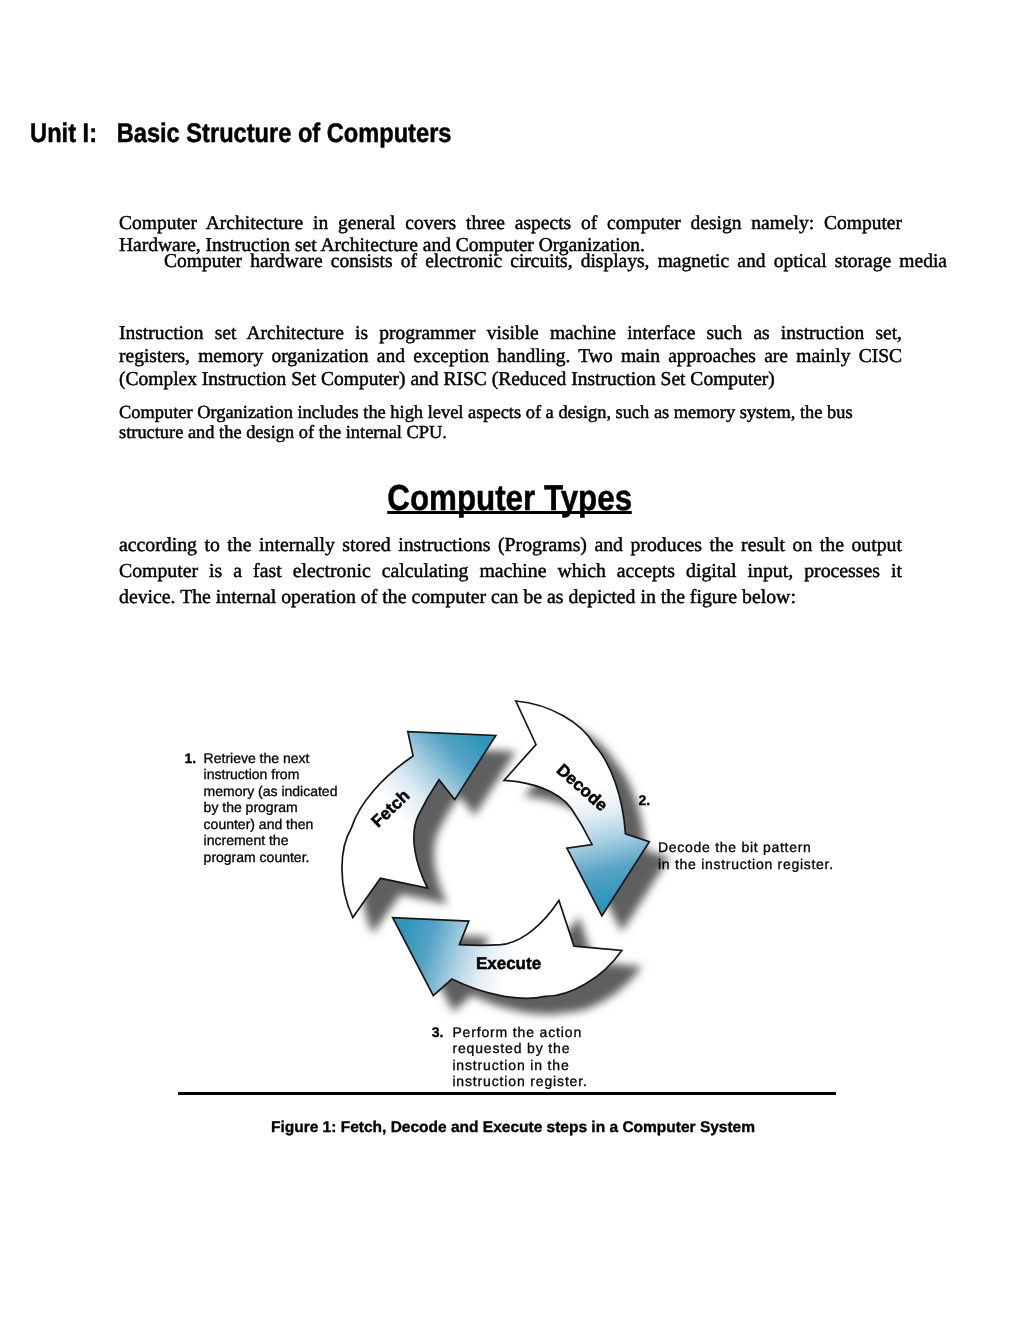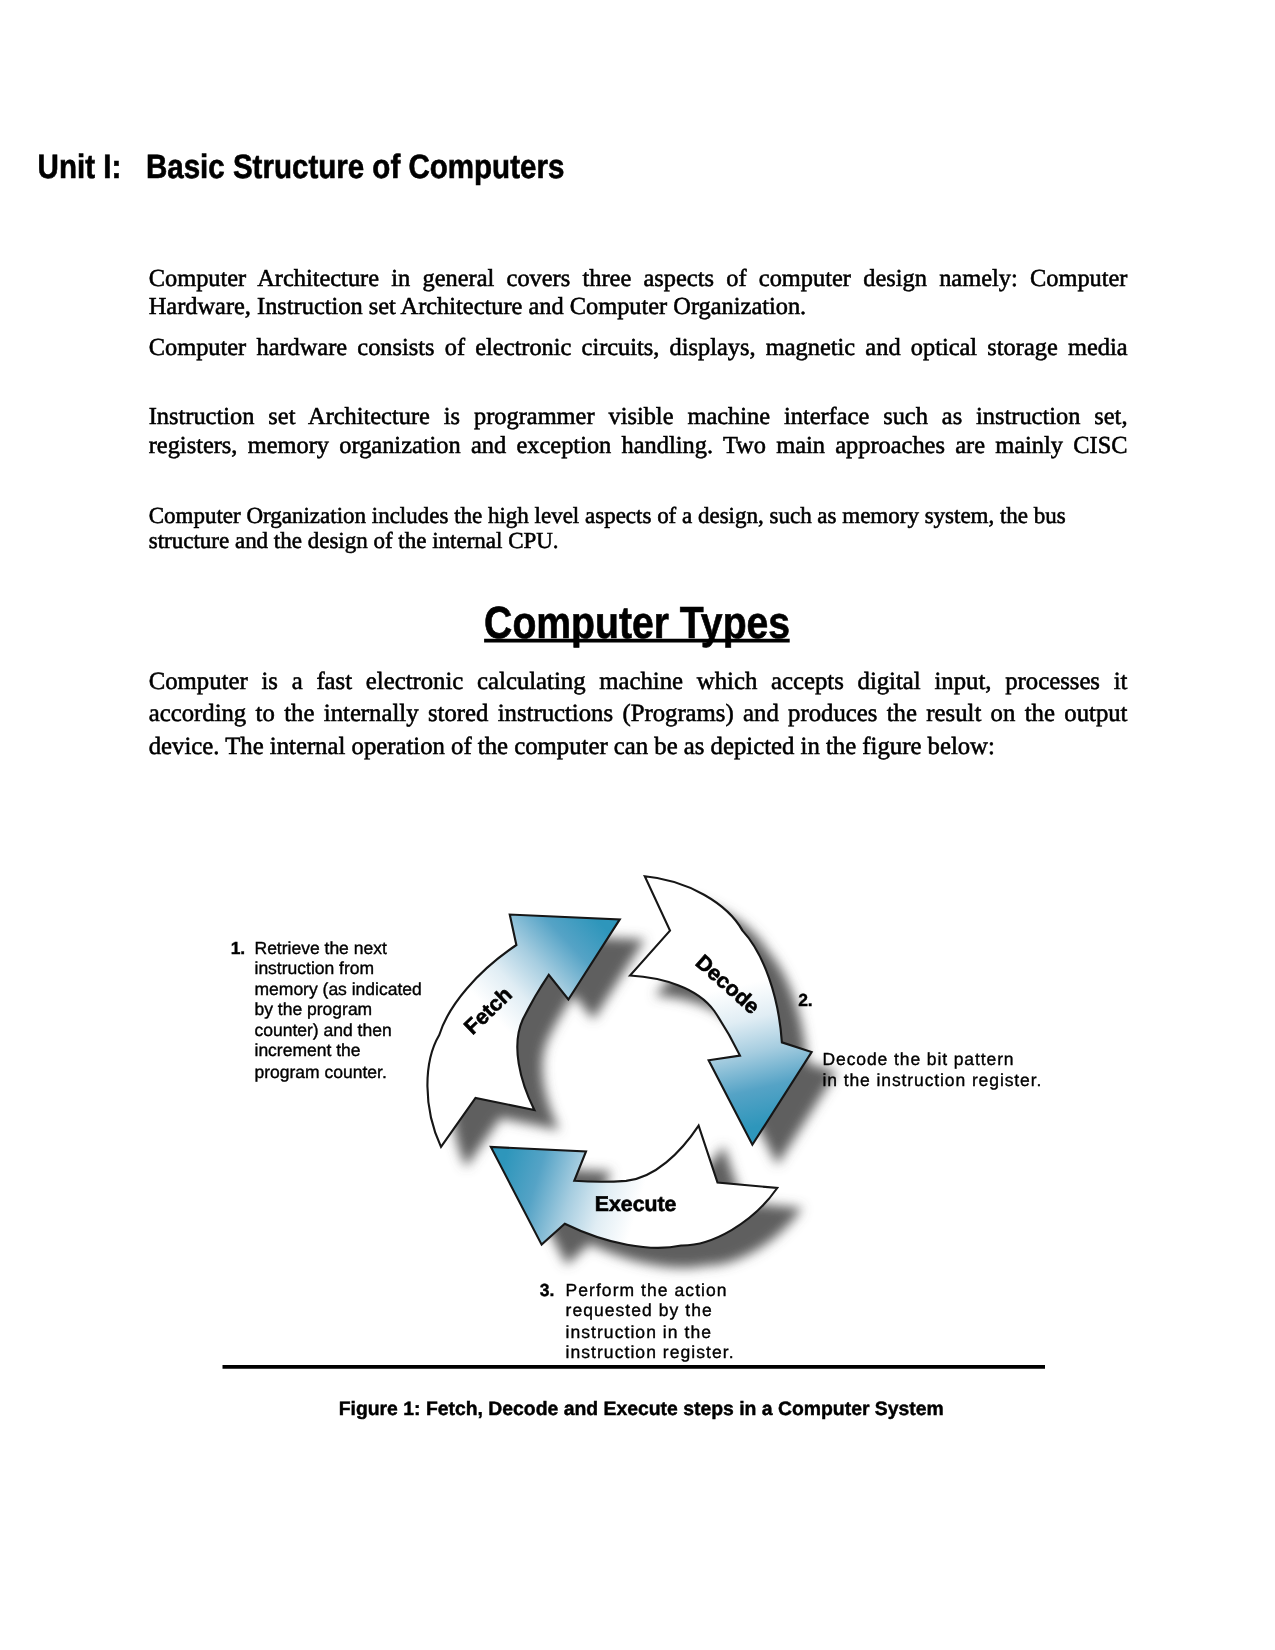--- a/index.html
+++ b/index.html
@@ -25,39 +25,40 @@
 </head>
 <body>
 
 <div class="abs title"><span>Unit I:&nbsp;&nbsp; Basic Structure of Computers</span></div>
 
 <div class="abs body" style="top:213px;line-height:22.3px;">
   <div class="jl">Computer Architecture in general covers three aspects of computer design namely: Computer</div>
   <div class="ll">Hardware, Instruction set Architecture and Computer Organization.</div>
 </div>
 
-<div class="abs body" style="top:267px;line-height:23px;">
+<div class="abs body" style="top:250px;line-height:23px;margin-left:45px;">
   <div class="jl">Computer hardware consists of electronic circuits, displays, magnetic and optical storage media</div>
 </div>
 
 <div class="abs body" style="top:323px;line-height:22.75px;font-family:Liberation Serif, serif;">
   <div class="jl">Instruction set Architecture is programmer visible machine interface such as instruction set,</div>
   <div class="jl">registers, memory organization and exception handling. Two main approaches are mainly CISC</div>
+  <div class="ll">(Complex Instruction Set Computer) and RISC (Reduced Instruction Set Computer)</div>
 </div>
 
 <div class="abs body" style="top:402px;line-height:20.4px;font-size:18.4px;">
   <div class="ll">Computer Organization includes the high level aspects of a design, such as memory system, the bus</div>
   <div class="ll">structure and the design of the internal CPU.</div>
 </div>
 
 <div class="abs h2wrap"><span>Computer Types</span></div>
 
 <div class="abs body" style="top:531.5px;line-height:26.1px;font-size:19.8px;">
+  <div class="jl">according to the internally stored instructions (Programs) and produces the result on the output</div>
   <div class="jl">Computer is a fast electronic calculating machine which accepts digital input, processes it</div>
-  <div class="jl">according to the internally stored instructions (Programs) and produces the result on the output</div>
   <div class="ll">device. The internal operation of the computer can be as depicted in the figure below:</div>
 </div>
 
 <svg class="abs" style="left:0;top:660px;" width="1020" height="440" viewBox="0 660 1020 440">
   <defs>
     <linearGradient id="gd" gradientUnits="userSpaceOnUse" x1="572.0" y1="786.0" x2="601.9" y2="915.8">
       <stop offset="0.05" stop-color="#ffffff"></stop>
       <stop offset="0.26" stop-color="#e0edf4"></stop>
       <stop offset="0.46" stop-color="#a6cde0"></stop>
       <stop offset="0.68" stop-color="#55a3c6"></stop>

